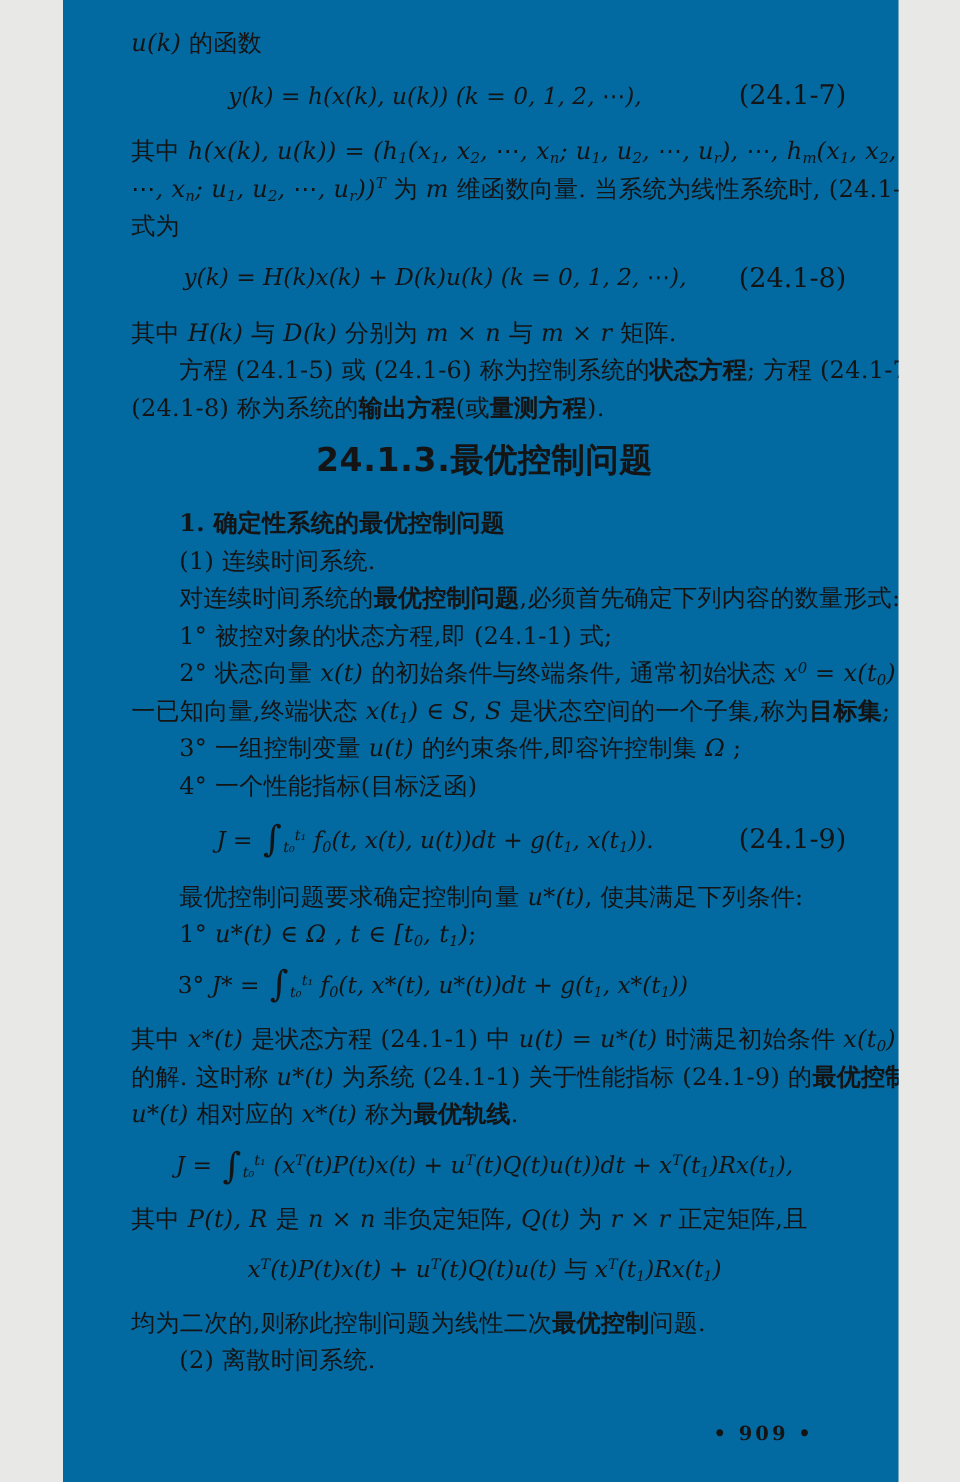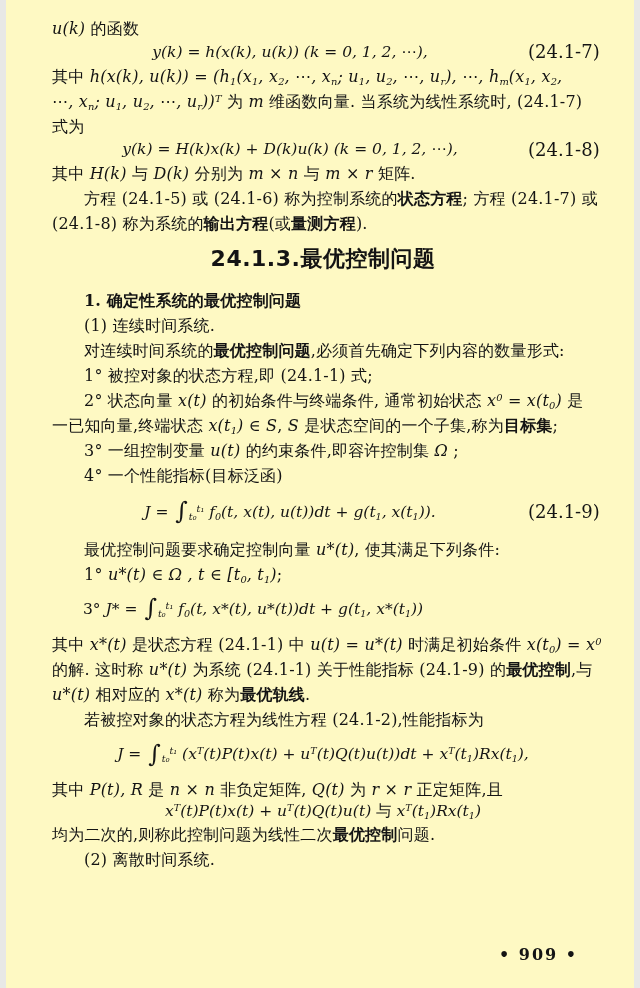--- a/index.html
+++ b/index.html
@@ -1,41 +1,41 @@
 <!DOCTYPE html>
 <html><head>
 <meta charset="utf-8">
 <style>
   html, body { margin: 0; padding: 0; background: #e8e8e6; }
   .page {
     position: relative;
-    width: 628px;
+    width: 557px;
     height: 988px;
     margin: 0 auto;
-    background: #fef9c3;
+    background: #0369a1;
     color: #141414;
     font-family: "DejaVu Serif", "DejaVu Sans", serif;
     box-sizing: border-box;
     padding: 16px 40px 0 46px;
     overflow: hidden;
   }
   .ln {
     font-size: 16px;
     line-height: 25px;
     white-space: nowrap;
     letter-spacing: 0.2px;
   }
   .ind  { padding-left: 2em; }
   .ind5 { padding-left: 4.6em; }
   .eqrow {
     display: flex;
     align-items: center;
     font-size: 15.5px;
     line-height: 1.25;
-    margin: 0 0;
+    margin: 12px 0;
     white-space: nowrap;
   }
   .eqtall { margin: 13px 0; }
   .eqpad { flex: 1; text-align: center; }
   .eqno  { width: 66px; text-align: right; font-size: 18px; }
   .heading {
     font-size: 22px;
     font-weight: bold;
     margin: 8px 0 14px 0;
     letter-spacing: 0.5px;
@@ -51,21 +51,21 @@
     line-height: 0.7;
     display: inline-block;
     vertical-align: -0.12em;
     margin: 0 1px 0 2px;
     font-style: normal;
   }
   .pagenum {
     position: absolute;
     right: 56px;
     bottom: 24px;
-    font-size: 16px;
+    font-size: 13px;
     font-weight: bold;
     letter-spacing: 2px;
   }
   b { font-weight: bold; }
 </style>
 </head>
 <body>
 
 <div class="page">
 
@@ -109,21 +109,20 @@
   <div class="ln ind">1° <i class="mv">u</i>*<i class="mv">(t) ∈ Ω , t ∈ [t<sub>0</sub>, t<sub>1</sub>)</i>;</div>
 
   <div class="eqrow eqtall">
     <span class="ind" style="flex:1; text-align:left;">3° <i class="mv">J</i>* <i class="mv">= <span class="big-int">∫</span><sub>t₀</sub><sup>t₁</sup> f<sub>0</sub>(t, x</i>*<i class="mv">(t), u</i>*<i class="mv">(t))dt + g(t<sub>1</sub>, x</i>*<i class="mv">(t<sub>1</sub>))</i></span>
   </div>
 
 
   <div class="ln">其中 <i class="mv">x</i>*<i class="mv">(t)</i> 是状态方程 (24.1-1) 中 <i class="mv">u(t) = u</i>*<i class="mv">(t)</i> 时满足初始条件 <i class="mv">x(t<sub>0</sub>) = x<sup>0</sup></i></div>
   <div class="ln">的解. 这时称 <i class="mv">u</i>*<i class="mv">(t)</i> 为系统 (24.1-1) 关于性能指标 (24.1-9) 的<b>最优控制</b>,与</div>
   <div class="ln"><i class="mv">u</i>*<i class="mv">(t)</i> 相对应的 <i class="mv">x</i>*<i class="mv">(t)</i> 称为<b>最优轨线</b>.</div>
-  <div class="ln ind">若被控对象的状态方程为线性方程 (24.1-2),性能指标为</div>
 
   <div class="eqrow eqtall">
     <span class="eqpad"><i class="mv">J = <span class="big-int">∫</span><sub>t₀</sub><sup>t₁</sup> (x<sup>T</sup>(t)P(t)x(t) + u<sup>T</sup>(t)Q(t)u(t))dt + x<sup>T</sup>(t<sub>1</sub>)Rx(t<sub>1</sub>),</i></span>
   </div>
 
   <div class="ln">其中 <i class="mv">P(t), R</i> 是 <i class="mv">n × n</i> 非负定矩阵, <i class="mv">Q(t)</i> 为 <i class="mv">r × r</i> 正定矩阵,且</div>
 
   <div class="eqrow">
     <span class="eqpad"><i class="mv">x<sup>T</sup>(t)P(t)x(t) + u<sup>T</sup>(t)Q(t)u(t)</i> 与 <i class="mv">x<sup>T</sup>(t<sub>1</sub>)Rx(t<sub>1</sub>)</i></span>
   </div>

